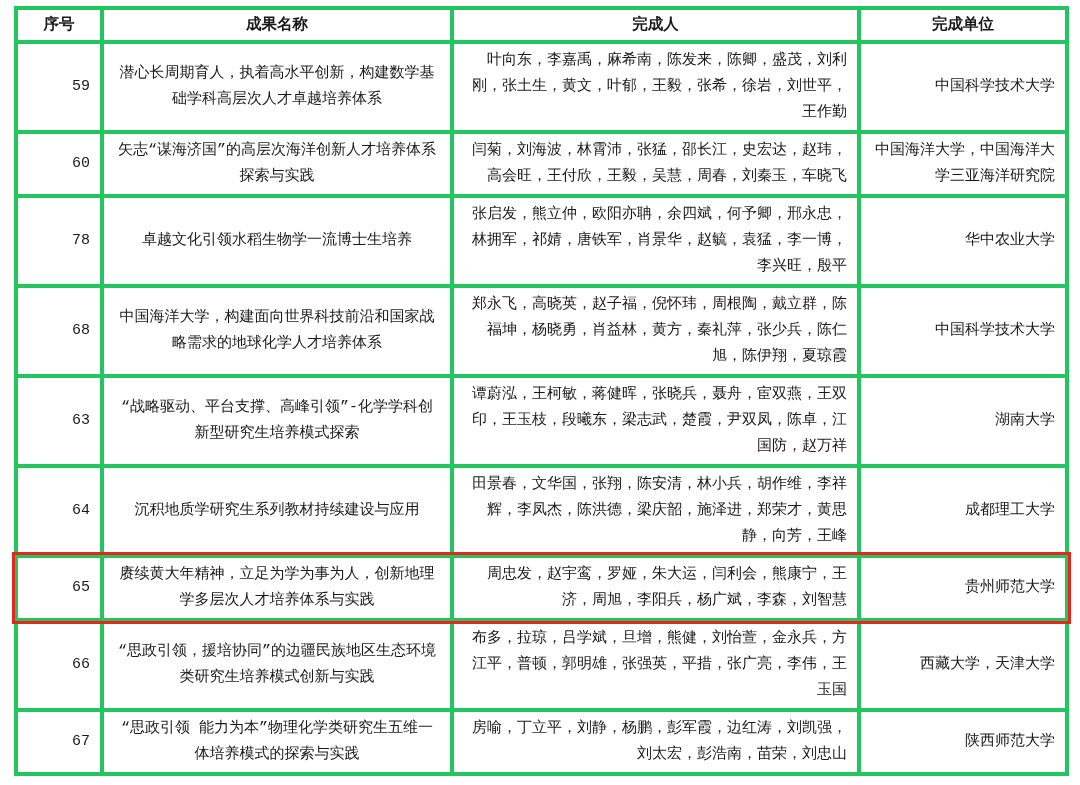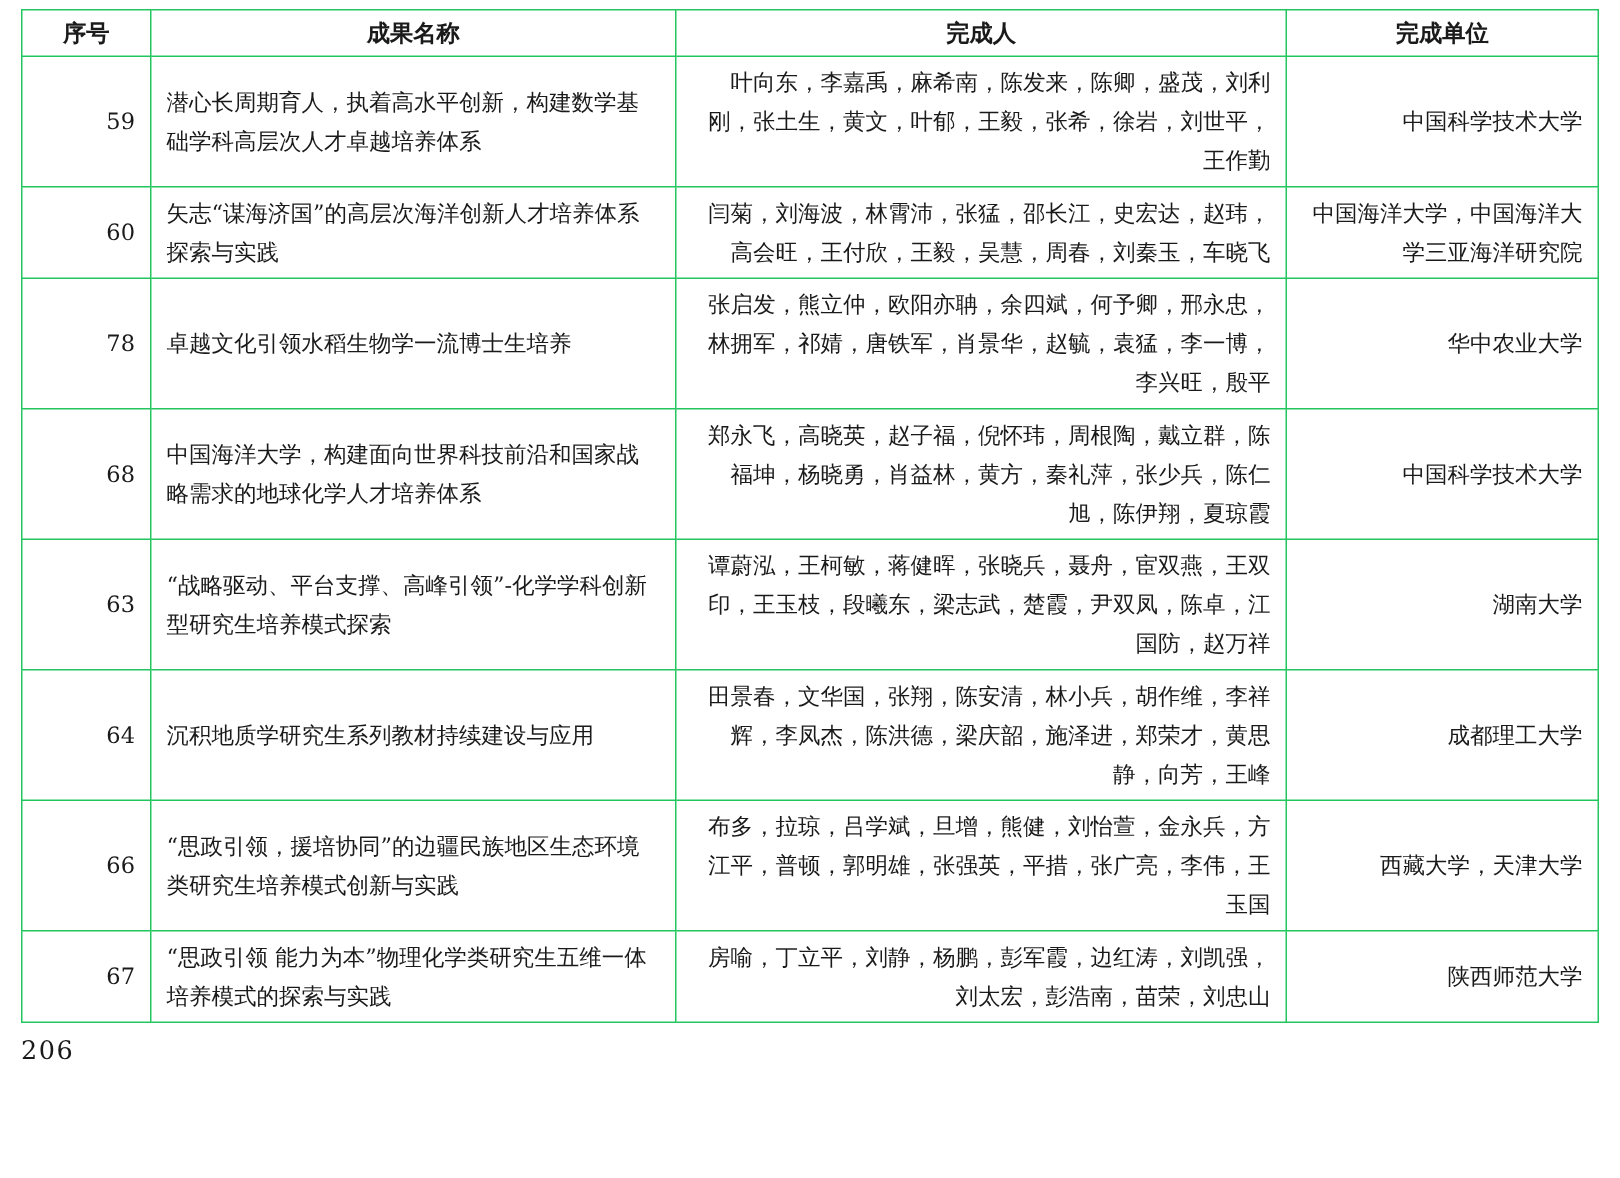--- a/index.html
+++ b/index.html
@@ -18,40 +18,41 @@
     height: 785px;
     box-sizing: border-box;
     padding: 6px 14px 0 14px;
   }
   table.results {
     border-collapse: collapse;
     table-layout: fixed;
     width: 1051px;
   }
   table.results th, table.results td {
-    border: 1px solid #22c55e;
+    border: 4px solid #22c55e;
     font-size: 15px;
     line-height: 26px;
     vertical-align: middle;
     padding: 4px 10px;
     box-sizing: border-box;
     word-break: break-all;
+    font-family: Liberation Mono, monospace;
   }
   table.results th {
     font-weight: bold;
     text-align: center;
     font-size: 15.5px;
     padding: 2px 4px;
     height: 30px;
   }
   td.col-no {
     text-align: right;
     padding: 4px 2px;
   }
-  td.col-name { text-align: left; }
+  td.col-name { text-align: center; }
   td.col-people { text-align: right; }
   td.col-org { text-align: right; }
   tr.highlight {
     outline: 3px solid var(--hl, #e8251f);
     outline-offset: 1px;
   }
   .page-number {
     width: 1051px;
     margin-top: 9px;
     font-size: 17px;
@@ -107,20 +108,26 @@
         <td class="col-name">“战略驱动、平台支撑、高峰引领”-化学学科创新型研究生培养模式探索</td>
         <td class="col-people">谭蔚泓，王柯敏，蒋健晖，张晓兵，聂舟，宦双燕，王双印，王玉枝，段曦东，梁志武，楚霞，尹双凤，陈卓，江国防，赵万祥</td>
         <td class="col-org">湖南大学</td>
       </tr>
       <tr>
         <td class="col-no">64</td>
         <td class="col-name">沉积地质学研究生系列教材持续建设与应用</td>
         <td class="col-people">田景春，文华国，张翔，陈安清，林小兵，胡作维，李祥辉，李凤杰，陈洪德，梁庆韶，施泽进，郑荣才，黄思静，向芳，王峰</td>
         <td class="col-org">成都理工大学</td>
       </tr>
+      <tr class="highlight">
+        <td class="col-no">65</td>
+        <td class="col-name">赓续黄大年精神，立足为学为事为人，创新地理学多层次人才培养体系与实践</td>
+        <td class="col-people">周忠发，赵宇鸾，罗娅，朱大运，闫利会，熊康宁，王济，周旭，李阳兵，杨广斌，李森，刘智慧</td>
+        <td class="col-org">贵州师范大学</td>
+      </tr>
       <tr>
         <td class="col-no">66</td>
         <td class="col-name">“思政引领，援培协同”的边疆民族地区生态环境类研究生培养模式创新与实践</td>
         <td class="col-people">布多，拉琼，吕学斌，旦增，熊健，刘怡萱，金永兵，方江平，普顿，郭明雄，张强英，平措，张广亮，李伟，王玉国</td>
         <td class="col-org">西藏大学，天津大学</td>
       </tr>
       <tr>
         <td class="col-no">67</td>
         <td class="col-name">“思政引领 能力为本”物理化学类研究生五维一体培养模式的探索与实践</td>
         <td class="col-people">房喻，丁立平，刘静，杨鹏，彭军霞，边红涛，刘凯强，刘太宏，彭浩南，苗荣，刘忠山</td>

